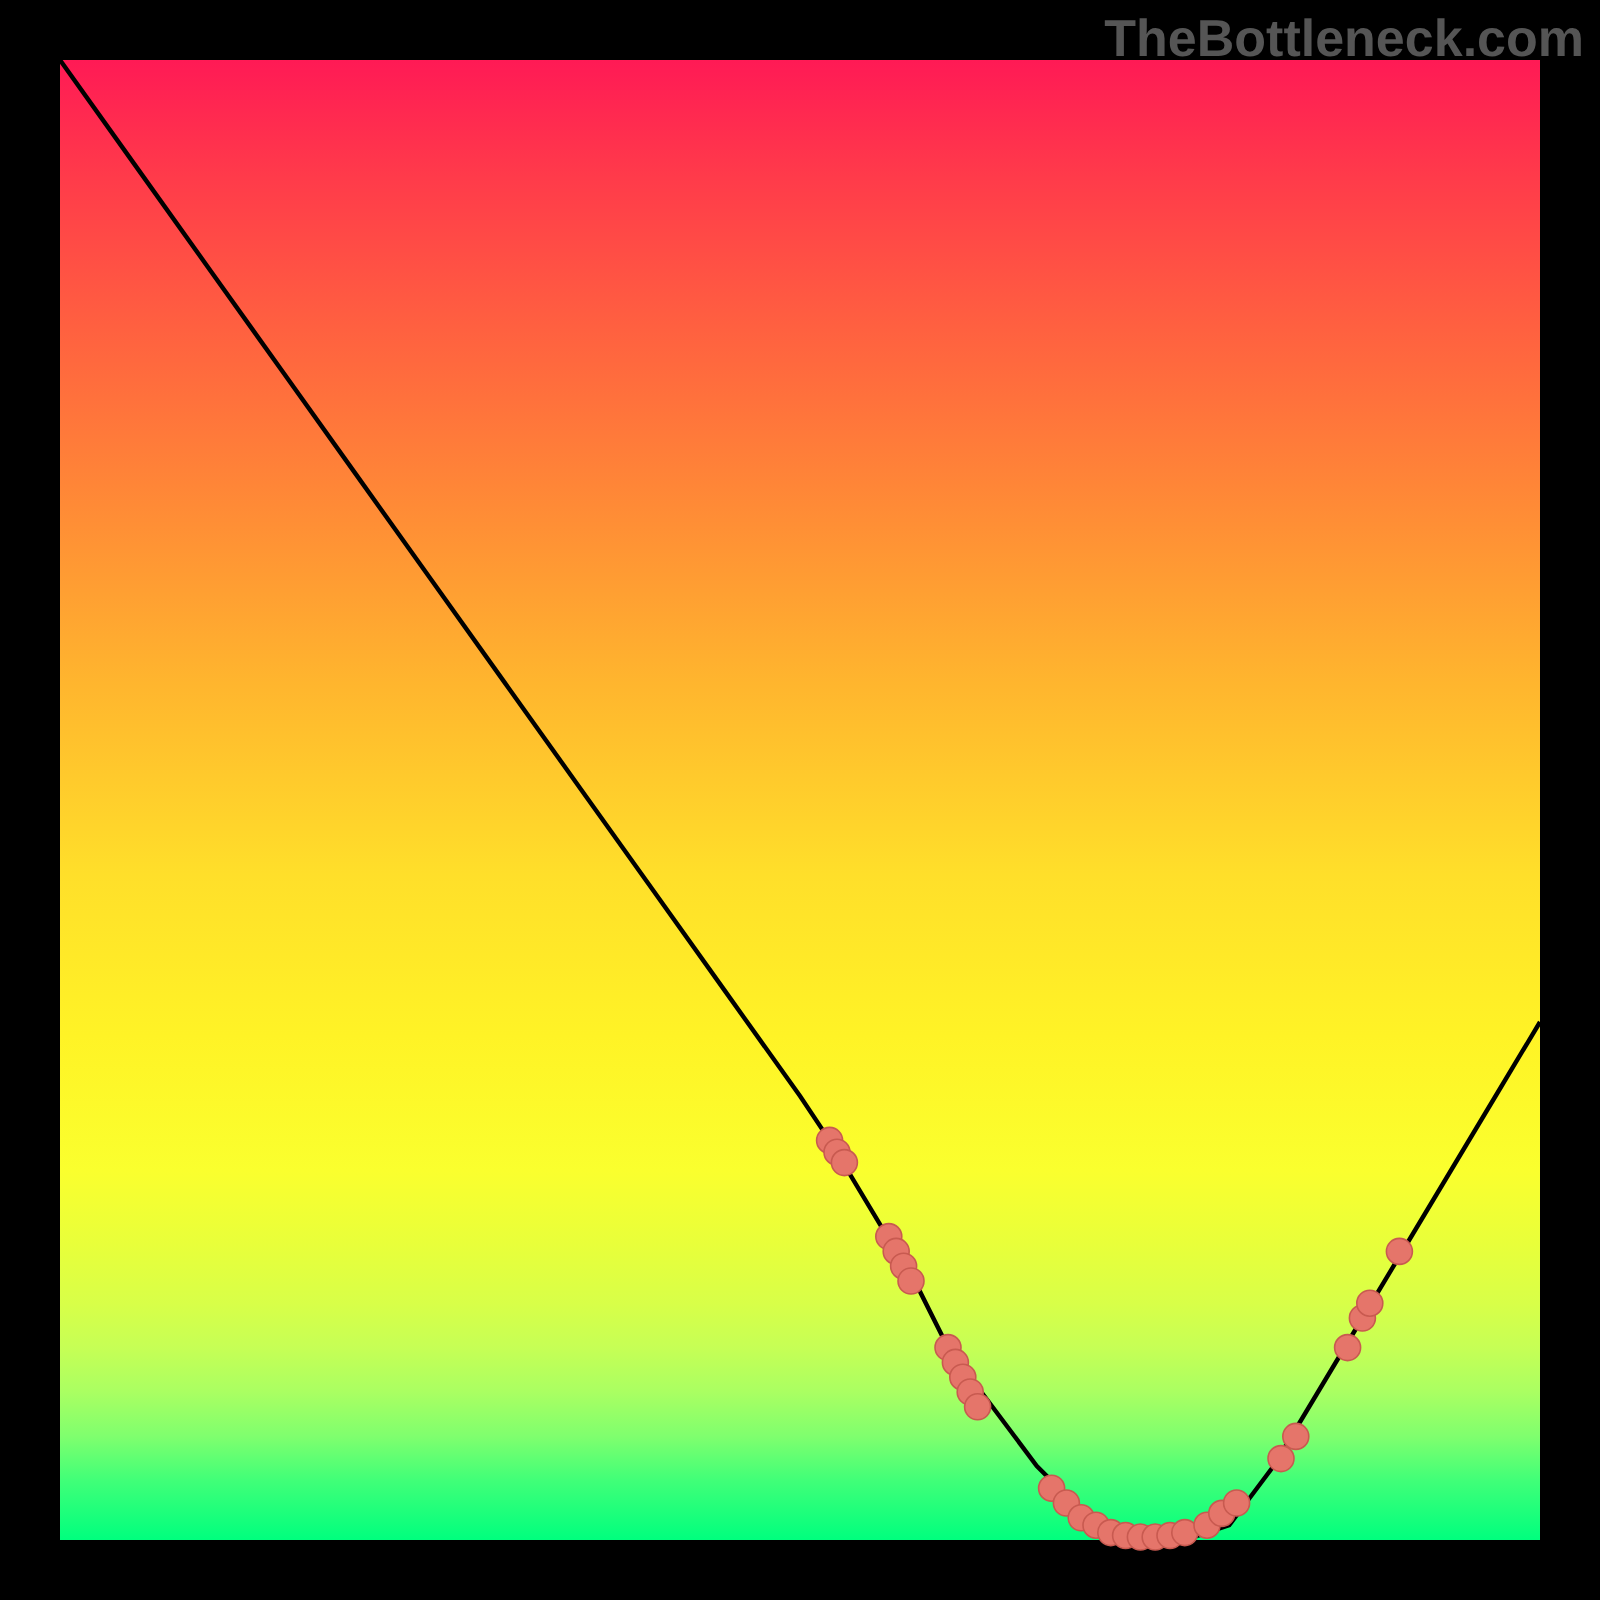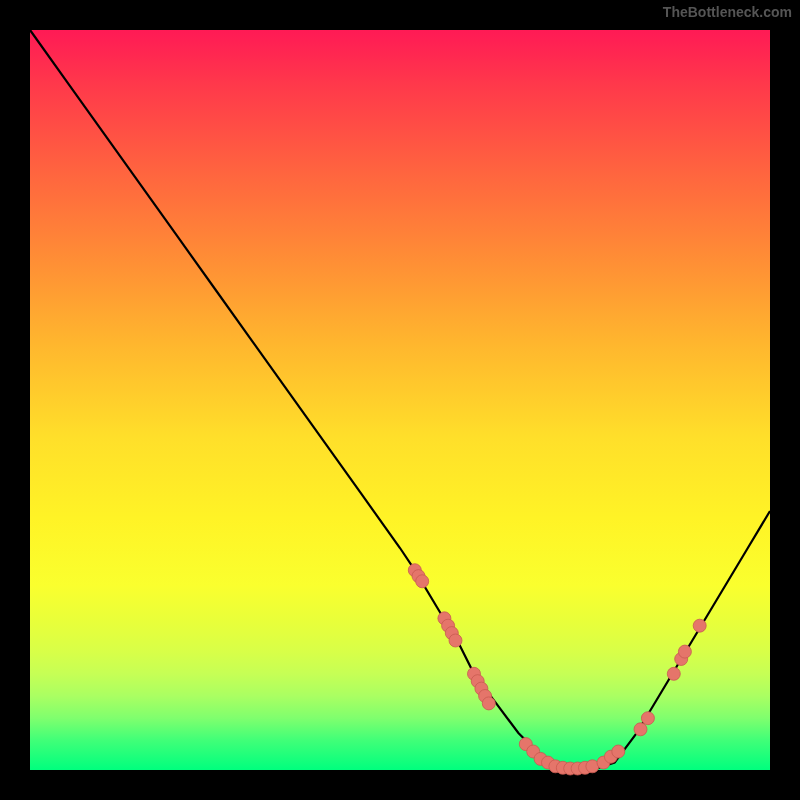--- a/index.html
+++ b/index.html
@@ -14,21 +14,21 @@
   .container {
     position: relative;
     width: 800px;
     height: 800px;
   }
   .watermark {
     position: absolute;
     top: 4px;
     right: 8px;
     color: #555;
-    font-size: 14px;
+    font-size: 26px;
     font-weight: bold;
     z-index: 10;
   }
   .plot-area {
     position: absolute;
     left: 30px;
     top: 30px;
     width: 740px;
     height: 740px;
   }

